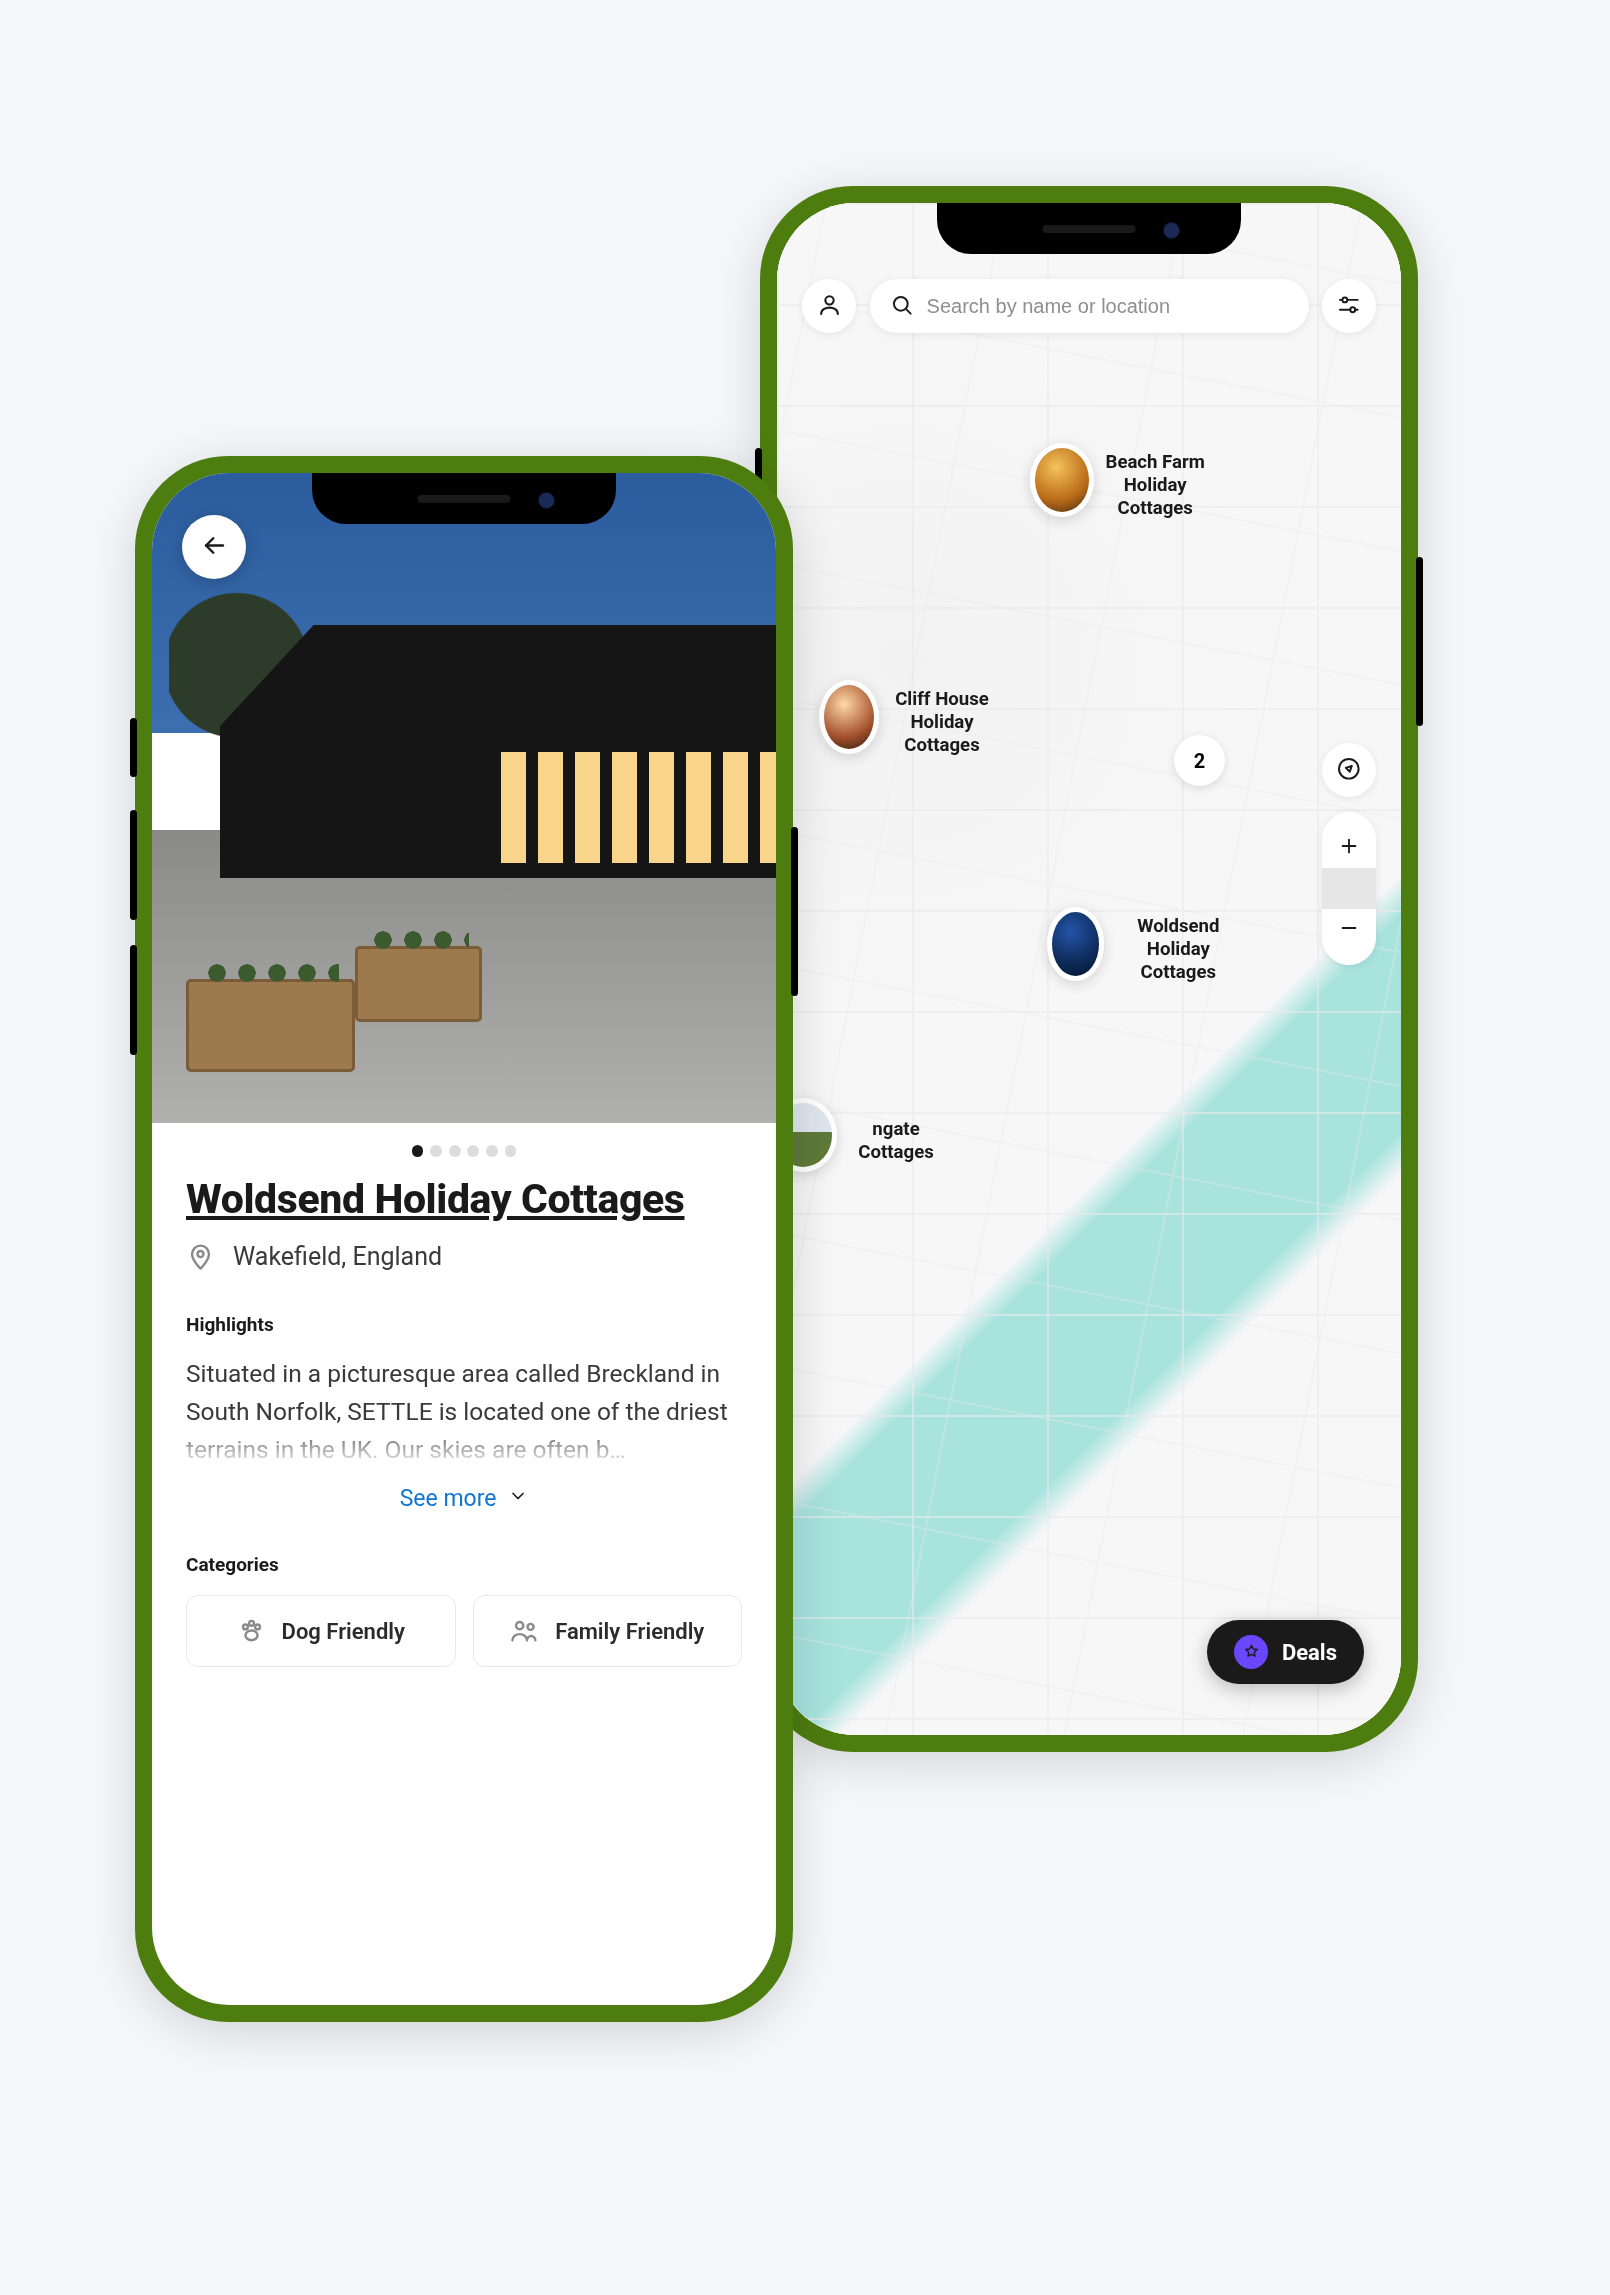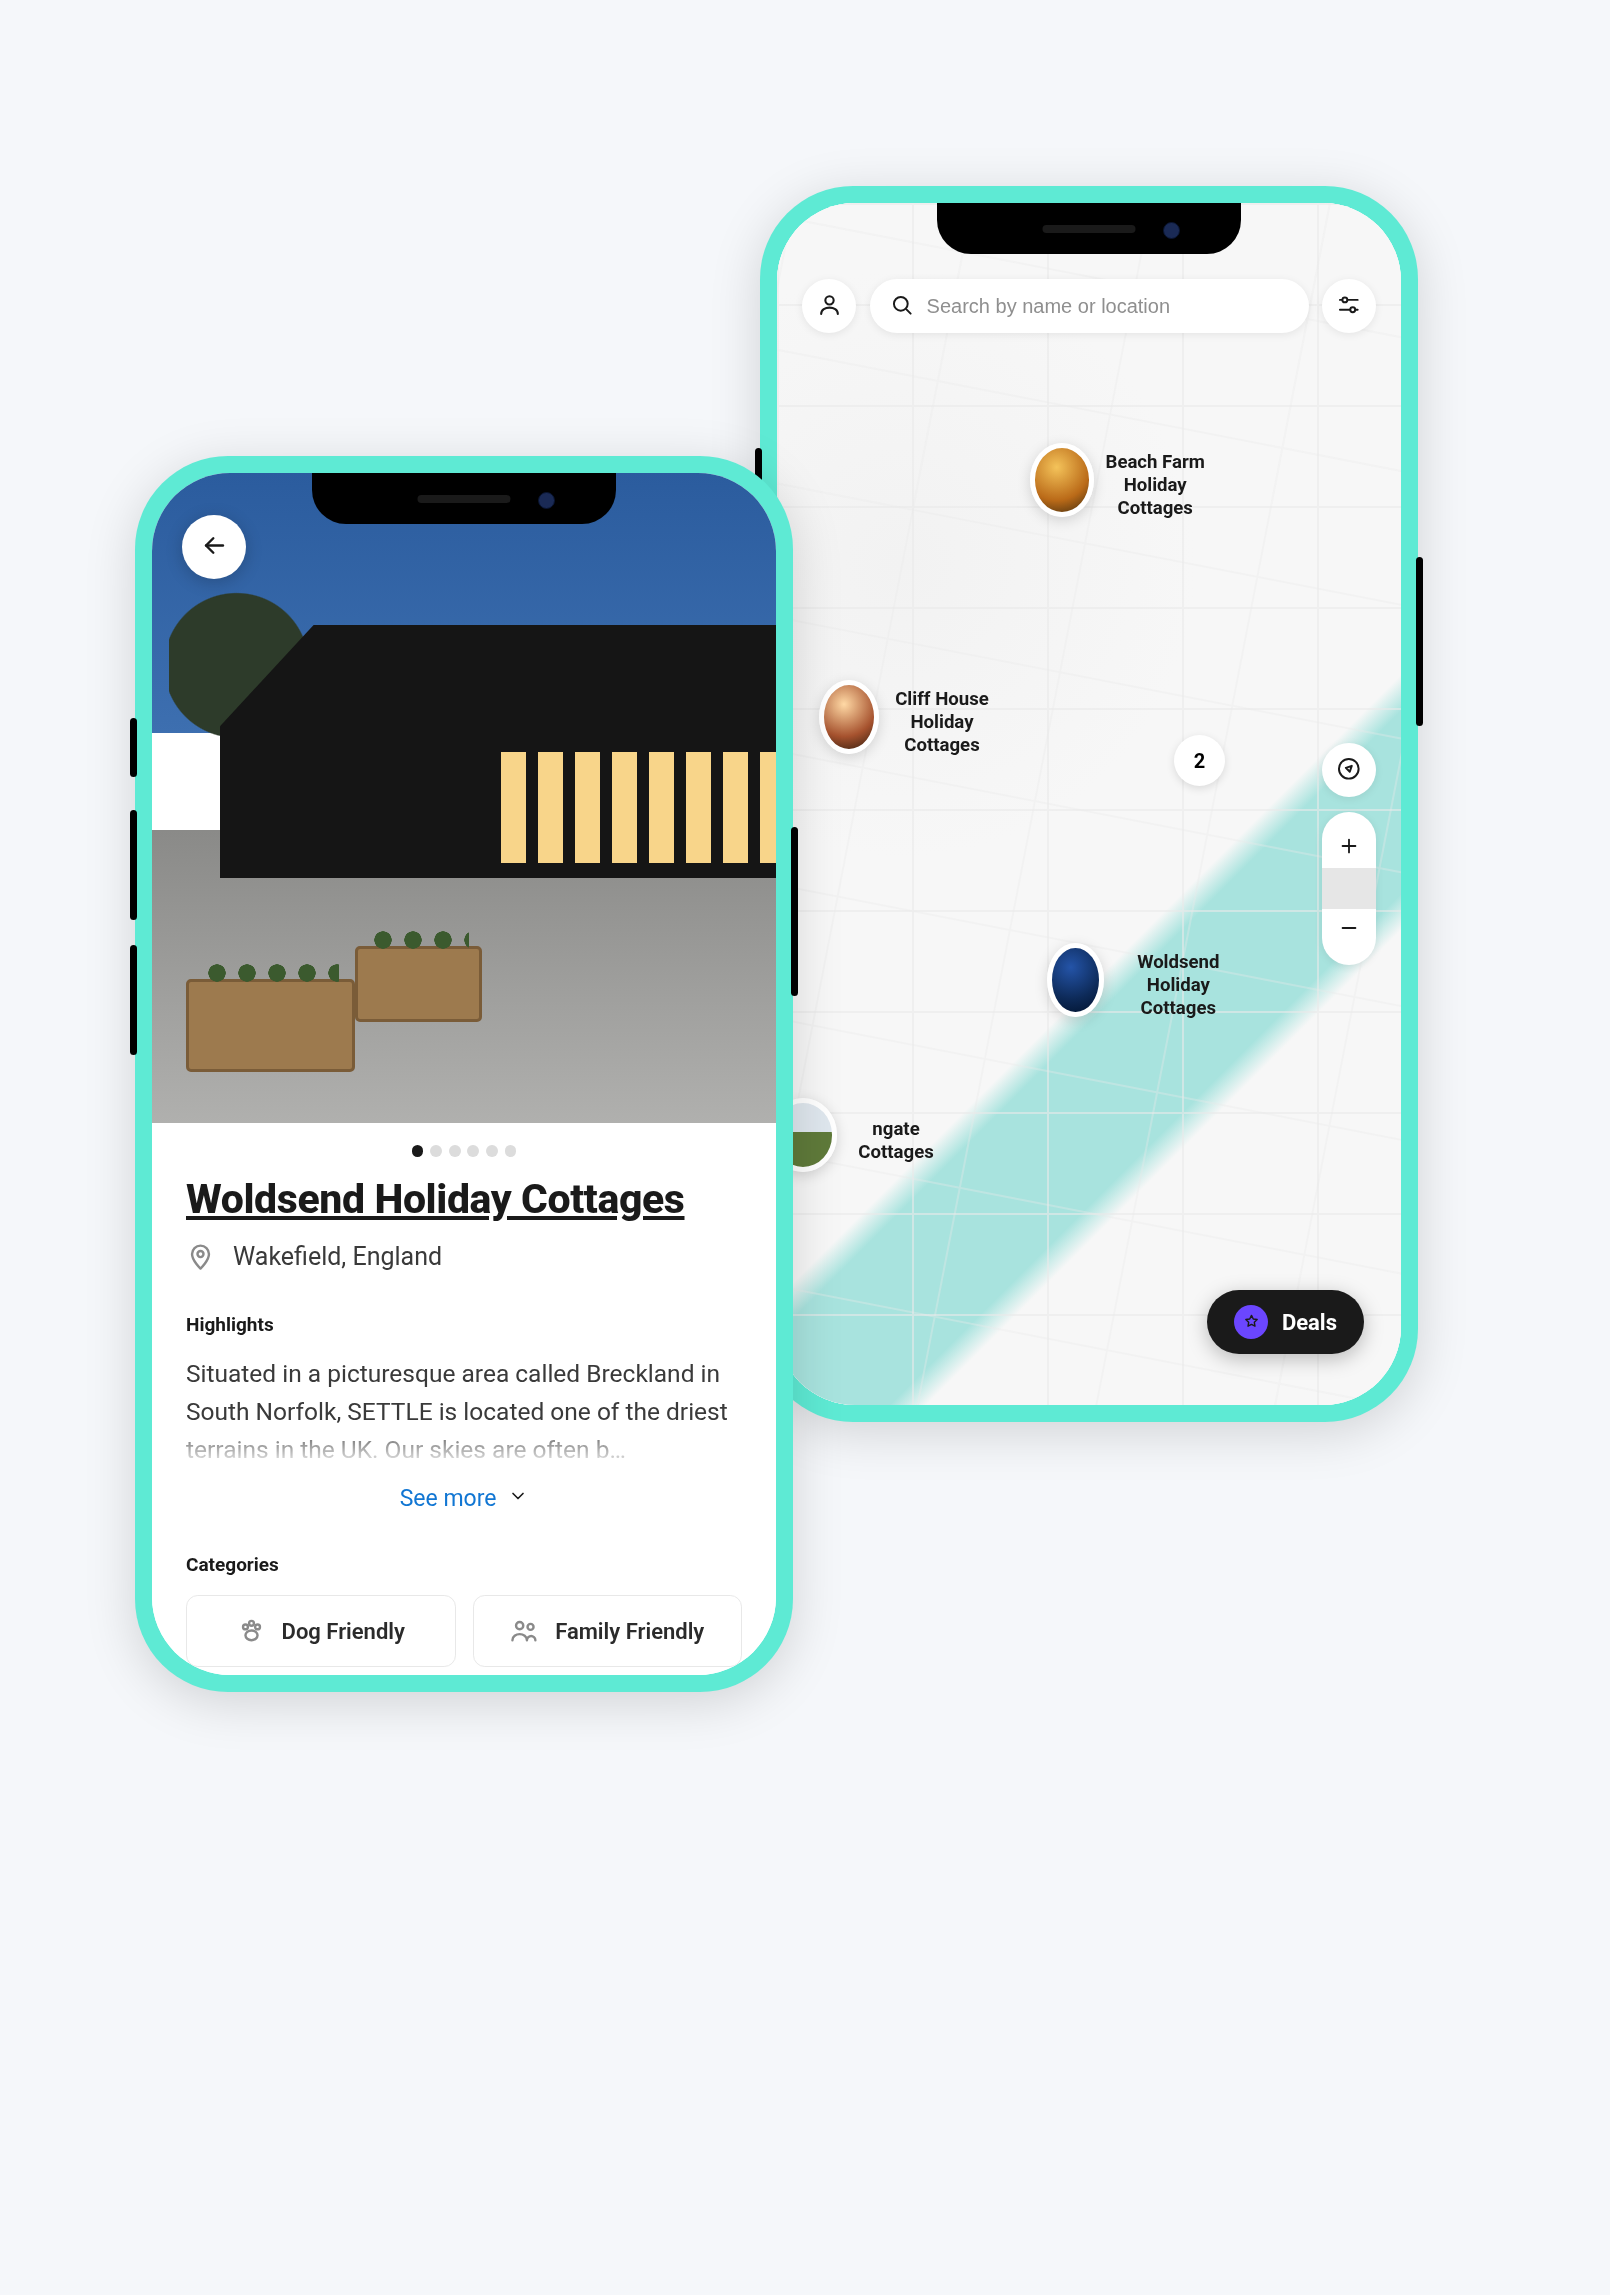--- a/index.html
+++ b/index.html
@@ -9,23 +9,23 @@
     width: 1610px;
     height: 2295px;
     position: relative;
     overflow: hidden;
   }
 
   
   .phone {
     position: absolute;
     width: 658px;
-    height: 1236px;
+    height: 1566px;
     border-radius: 93px;
-    background: #5eead4;
+    background: #4d7c0f;
     padding: 17px;
     box-shadow: 0 10px 51px rgba(0,0,0,.15);
   }
   .phone-inner {
     width: 100%;
     height: 100%;
     border-radius: 78px;
     overflow: hidden;
     position: relative;
     background: #fff;
@@ -277,21 +277,21 @@
     </div>
 
     <div class="map-pin" style="top:236px; left:253px;">
       <div class="pin-avatar av-beach"></div>
       <div class="pin-label">Beach Farm<br>Holiday Cottages</div>
     </div>
     <div class="map-pin" style="top:473px; left:42px;">
       <div class="pin-avatar av-cliff"></div>
       <div class="pin-label">Cliff House Holiday<br>Cottages</div>
     </div>
-    <div class="map-pin" style="top:736px; left:270px;gap:20px;">
+    <div class="map-pin" style="top:700px; left:270px;gap:20px;">
       <div class="pin-avatar av-wold"></div>
       <div class="pin-label">Woldsend Holiday<br>Cottages</div>
     </div>
     <div class="map-pin" style="top:895px; left:-8.4px;">
       <div class="pin-avatar av-gate"></div>
       <div class="pin-label">ngate Cottages</div>
     </div>
 
     <div class="cluster" style="top:532px; left:397px;">
       <span>2</span>

